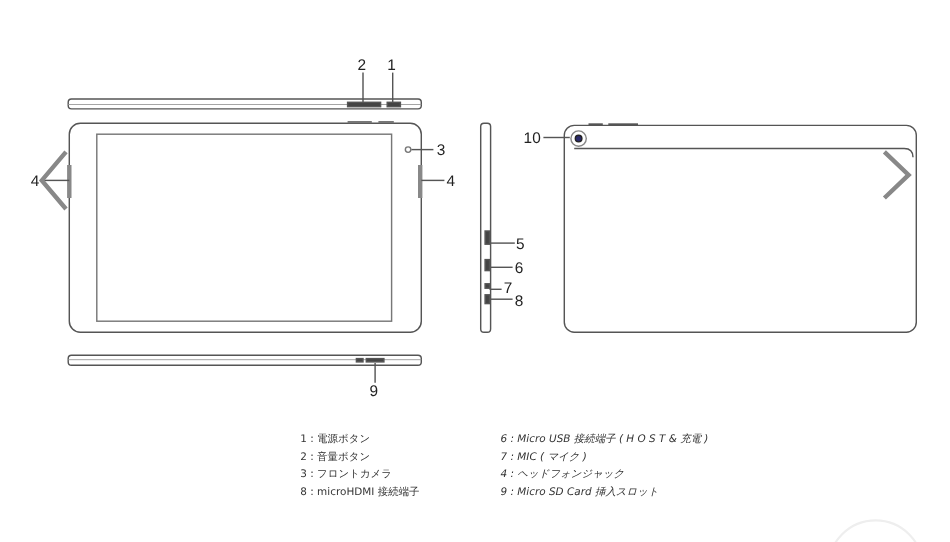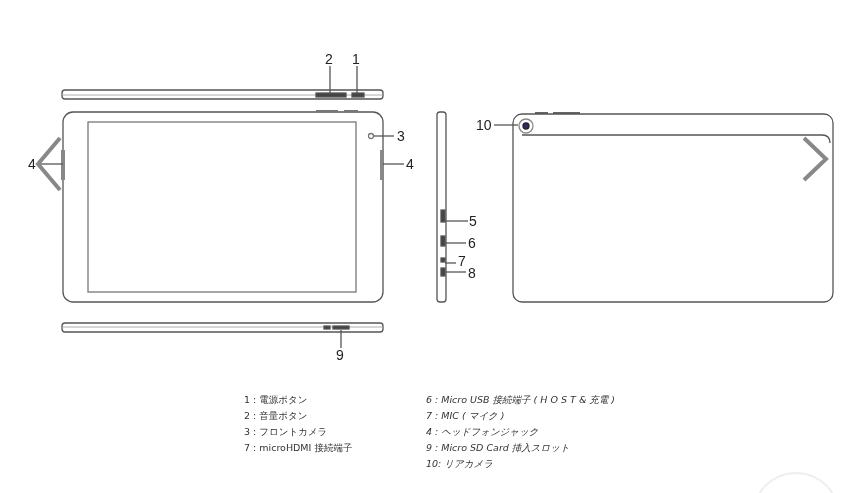--- a/index.html
+++ b/index.html
@@ -1,20 +1,20 @@
 <!DOCTYPE html>
 <html><head>
 <meta charset="utf-8">
 <style>
   html, body { margin:0; padding:0; background:#ffffff; }
   body { width:864px; height:493px; position:relative; overflow:hidden; font-family:"DejaVu Sans", sans-serif; }
   .diagram { position:absolute; left:0; top:0; width:864px; height:493px; }
   .callout { position:absolute; font-family:"Liberation Sans", sans-serif; font-size:14px; color:#222; line-height:1; }
   .legend { position:absolute; font-family:"DejaVu Sans", sans-serif; font-size:9.5px; color:#333; line-height:16px; }
-  .legend div { white-space:nowrap; }
+  .legend div { white-space:nowrap;margin-left:29px; }
   .nav-arrow { position:absolute; cursor:pointer; }
   .indicator { position:absolute; left:752px; top:472px; width:84px; height:84px; border:2px solid #eeeeee; border-radius:50%; }
 </style>
 </head>
 <body>
 
 <svg class="diagram" viewBox="0 0 864 493" width="864" height="493">
   <g fill="none" stroke="#555" stroke-width="1.3">
 
     <g>
@@ -87,23 +87,22 @@
 <span class="callout" style="left:468px;top:236px;">6</span>
 <span class="callout" style="left:458px;top:254px;">7</span>
 <span class="callout" style="left:468px;top:266px;">8</span>
 <span class="callout" style="left:336px;top:348px;">9</span>
 <span class="callout" style="left:476px;top:118px;">10</span>
 
 <div class="legend" style="left:244px;top:392px;">
   <div>1 : 電源ボタン</div>
   <div>2 : 音量ボタン</div>
   <div>3 : フロントカメラ</div>
-  <div>7 : microHDMI 接続端子</div>
+  <div>8 : microHDMI 接続端子</div>
 </div>
 <div class="legend" style="left:426px;top:392px;font-style:italic;">
   <div>6 : Micro USB 接続端子 ( H O S T &amp; 充電 )</div>
   <div>7 : MIC ( マイク )</div>
   <div>4 : ヘッドフォンジャック</div>
   <div>9 : Micro SD Card 挿入スロット</div>
-  <div>10: リアカメラ</div>
 </div>
 
 <div class="indicator"></div>
 
 </body></html>

